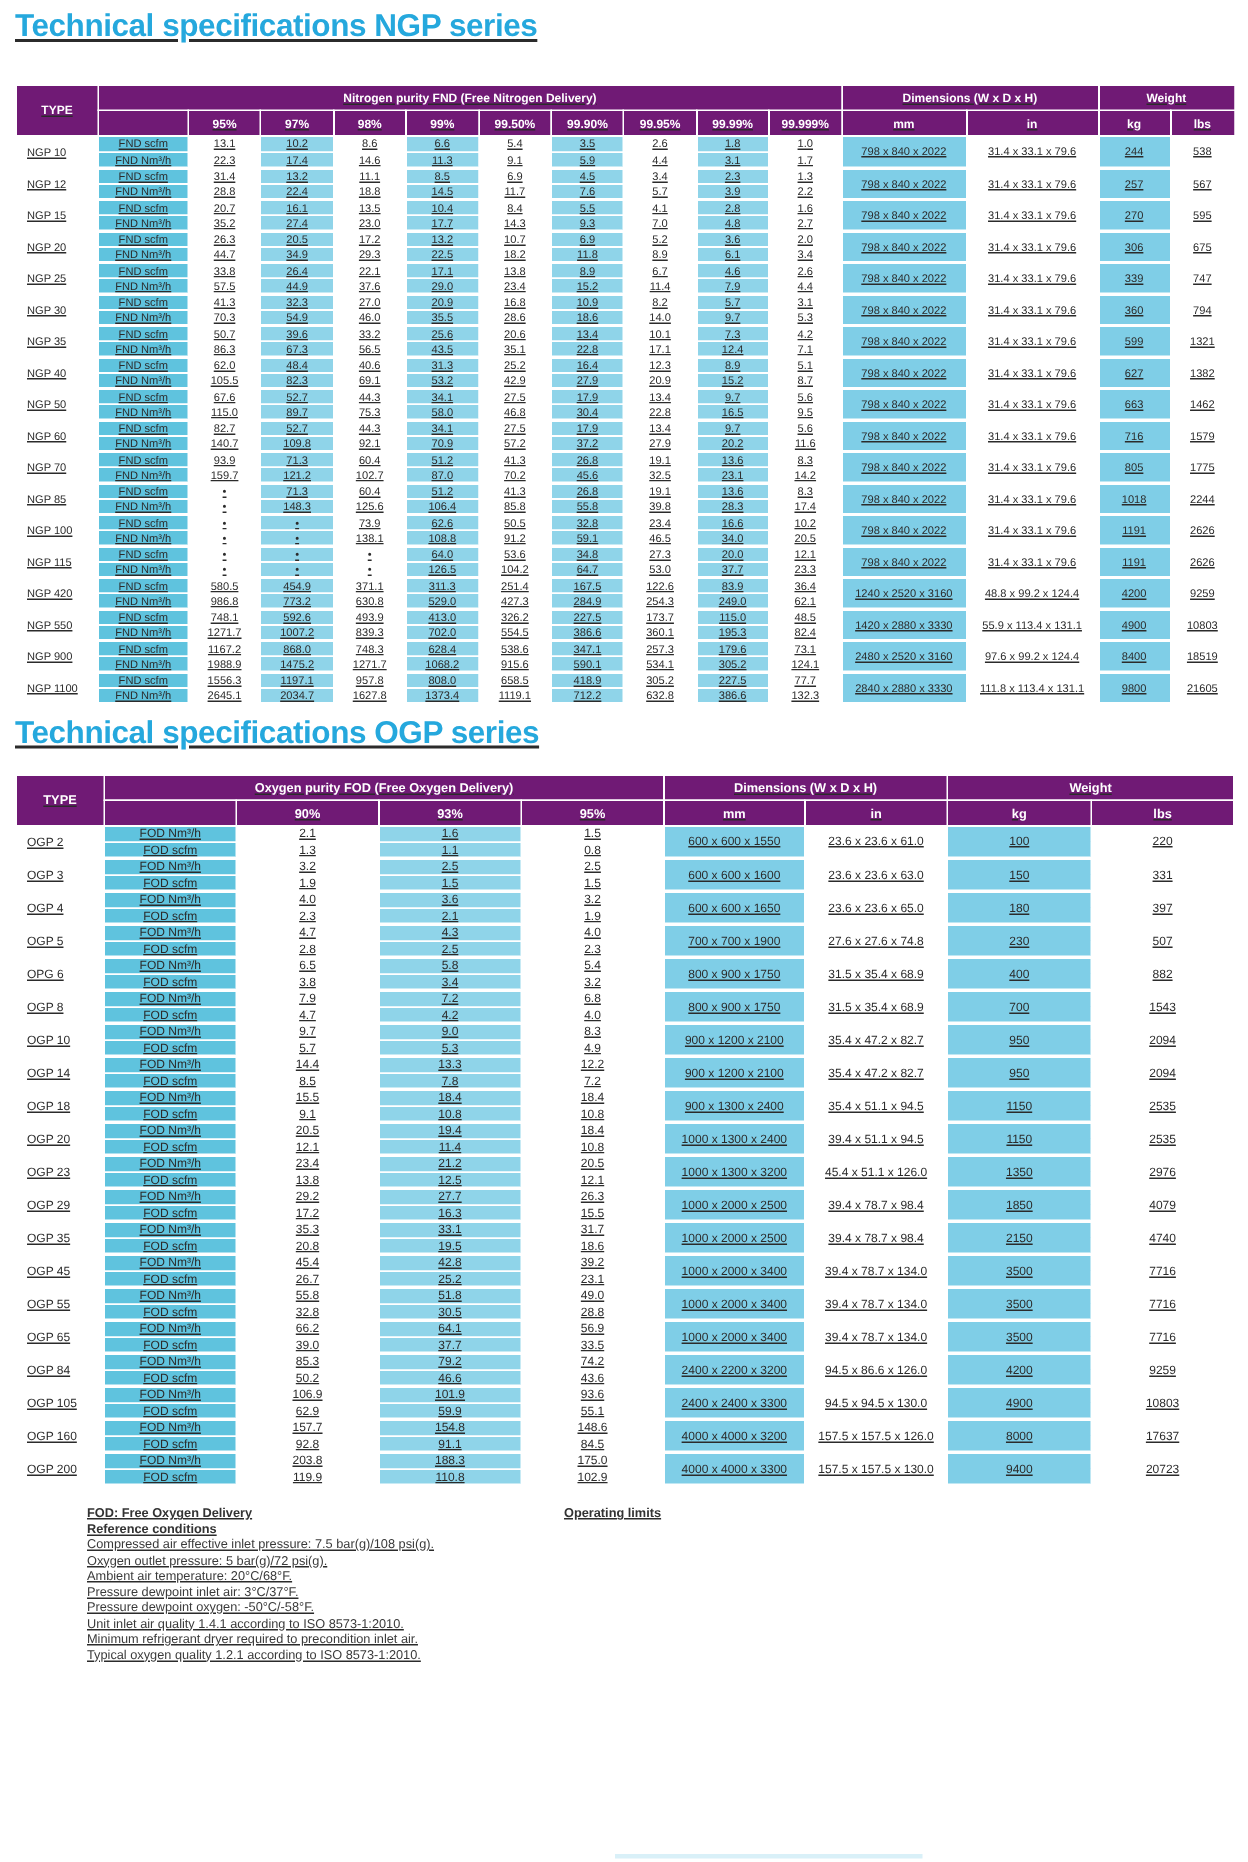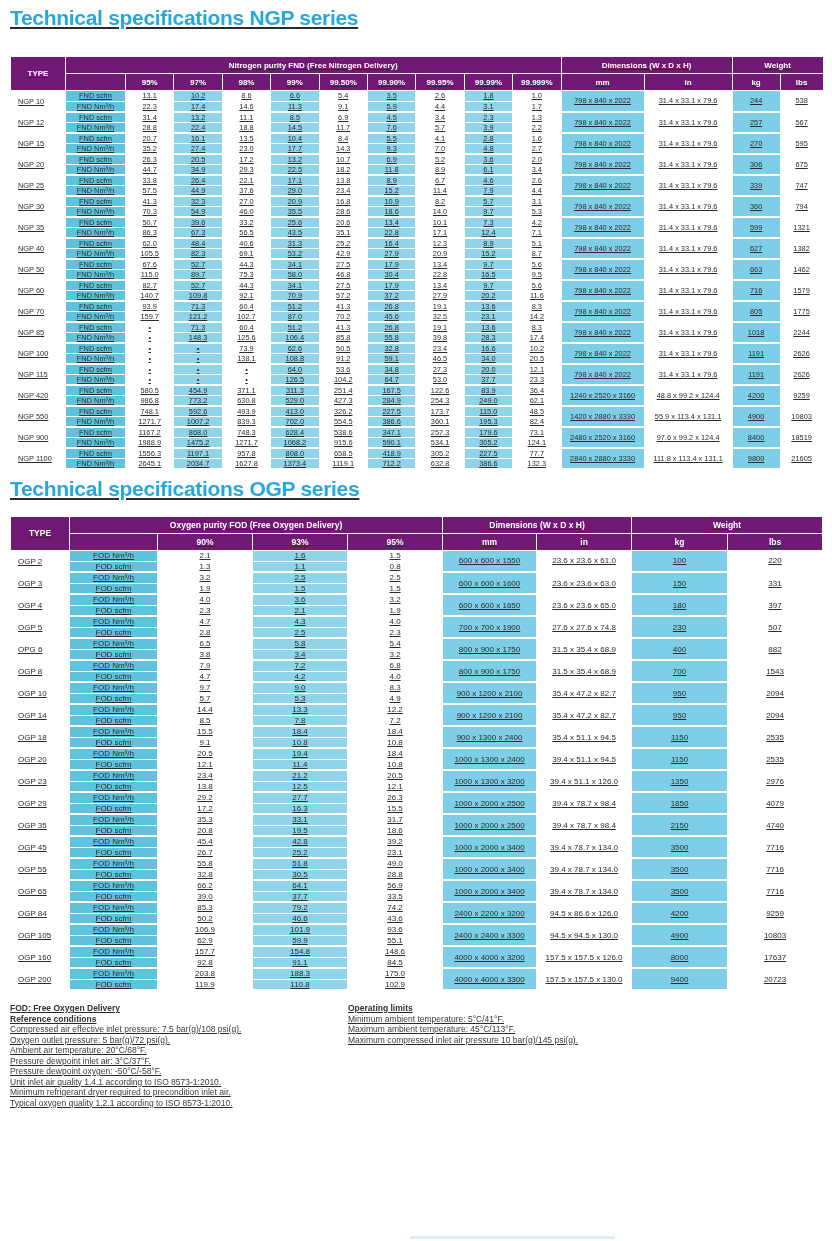--- a/index.html
+++ b/index.html
@@ -42,20 +42,21 @@
   td.c    { background: #8FD4E9; }
   td.w    { background: #ffffff; }
   td.dimc { background: #7FCEE7; }
   td.dimw { background: #ffffff; }
   tr.group-end td, tr.group-end th { border-bottom: 2px solid #ffffff; }
   .spec td[rowspan] { border-bottom: 2px solid #ffffff; }
 
   .notes {
     display: flex; margin-top: 12px; font-size: 8.5px; line-height: 10.5px;
     color: #3a3a3a;
+    margin-left: 48px;
   }
   .notes-col-left  { width: 338px; }
   .notes-col-right { width: 474px; }
   .note.bold { font-weight: 700; color: #333333; }
 
   .bottom-accent {
     position: absolute; left: 410px; top: 1236px; width: 205px; height: 3px;
     background: #D9F0F8;
   }
 </style>
@@ -837,21 +838,21 @@
           <td class="c">11.4</td>
           <td class="w">10.8</td>
         </tr>
         <tr>
           <th class="type" rowspan="2">OGP 23</th>
           <td class="lbl">FOD Nm³/h</td>
           <td class="w">23.4</td>
           <td class="c">21.2</td>
           <td class="w">20.5</td>
           <td class="dimc" rowspan="2">1000 x 1300 x 3200</td>
-          <td class="dimw" rowspan="2">39.4 x 51.1 x 126.0</td>
+          <td class="dimw" rowspan="2">45.4 x 51.1 x 126.0</td>
           <td class="dimc" rowspan="2">1350</td>
           <td class="dimw" rowspan="2">2976</td>
         </tr>
         <tr class="group-end">
           <td class="lbl">FOD scfm</td>
           <td class="w">13.8</td>
           <td class="c">12.5</td>
           <td class="w">12.1</td>
         </tr>
         <tr>
@@ -1020,23 +1021,18 @@
           <div class="note">Ambient air temperature: 20°C/68°F.</div>
           <div class="note">Pressure dewpoint inlet air: 3°C/37°F.</div>
           <div class="note">Pressure dewpoint oxygen: -50°C/-58°F.</div>
           <div class="note">Unit inlet air quality 1.4.1 according to ISO 8573-1:2010.</div>
           <div class="note">Minimum refrigerant dryer required to precondition inlet air.</div>
           <div class="note">Typical oxygen quality 1.2.1 according to ISO 8573-1:2010.</div>
         </div>
     </div>
     <div class="notes-col-right">
       <div class="note bold">Operating limits</div>
-      <div id="right-notes">
-          <div class="note">Minimum ambient temperature: 5°C/41°F.</div>
-          <div class="note">Maximum ambient temperature: 45°C/113°F.</div>
-          <div class="note">Maximum compressed inlet air pressure 10 bar(g)/145 psi(g).</div>
-        </div>
     </div>
   </div>
 
 </div>
 
 <div class="bottom-accent"></div>
 
 </body></html>

